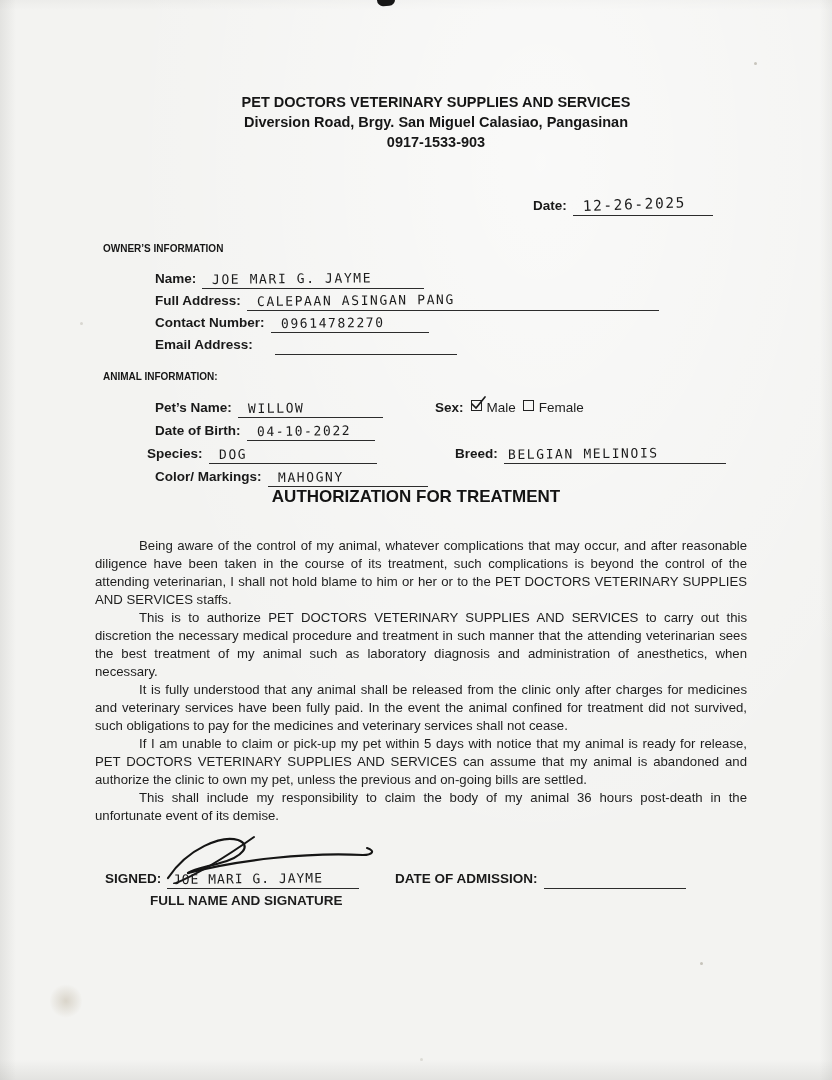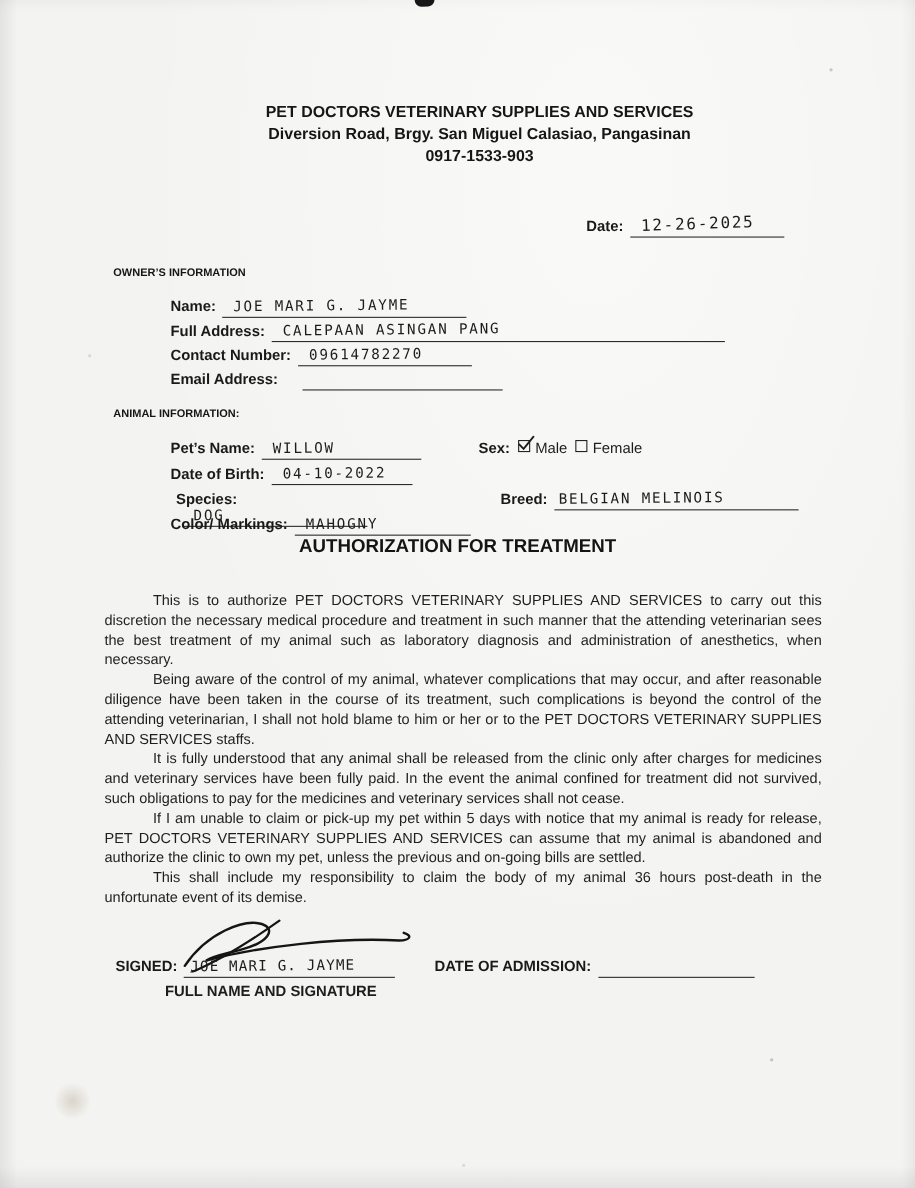--- a/index.html
+++ b/index.html
@@ -115,21 +115,21 @@
       <span class="sexlbl">Female</span>
   </div>
 
   <div class="frow" style="left:155px;top:423px;">
     <span class="flabel">Date of Birth:</span>
     <span class="fline" style="width:128px;">
       <span class="hw">04-10-2022</span>
     </span>
   </div>
 
-  <div class="frow" style="left:160px;top:446px;flex-direction:column;">
+  <div class="frow" style="left:147px;top:446px;">
     <span class="flabel">Species:</span>
     <span class="fline" style="width:168px;">
       <span class="hw">DOG</span>
     </span>
   </div>
 
   <div class="frow" style="left:455px;top:446px;">
     <span class="flabel">Breed:</span>
     <span class="fline" style="width:222px;">
       <span class="hw" style="left:4px;">BELGIAN MELINOIS</span>
@@ -139,22 +139,22 @@
   <div class="frow" style="left:155px;top:469px;">
     <span class="flabel">Color/ Markings:</span>
     <span class="fline" style="width:160px;">
       <span class="hw">MAHOGNY</span>
     </span>
   </div>
 
   <div class="auth-title">AUTHORIZATION FOR TREATMENT</div>
 
   <div class="body-text">
+    <p class="para">Being aware of the control of my animal, whatever complications that may occur, and after reasonable diligence have been taken in the course of its treatment, such complications is beyond the control of the attending veterinarian, I shall not hold blame to him or her or to the PET DOCTORS VETERINARY SUPPLIES AND SERVICES staffs.</p>
     <p class="para">This is to authorize PET DOCTORS VETERINARY SUPPLIES AND SERVICES to carry out this discretion the necessary medical procedure and treatment in such manner that the attending veterinarian sees the best treatment of my animal such as laboratory diagnosis and administration of anesthetics, when necessary.</p>
-    <p class="para">Being aware of the control of my animal, whatever complications that may occur, and after reasonable diligence have been taken in the course of its treatment, such complications is beyond the control of the attending veterinarian, I shall not hold blame to him or her or to the PET DOCTORS VETERINARY SUPPLIES AND SERVICES staffs.</p>
     <p class="para">It is fully understood that any animal shall be released from the clinic only after charges for medicines and veterinary services have been fully paid. In the event the animal confined for treatment did not survived, such obligations to pay for the medicines and veterinary services shall not cease.</p>
     <p class="para">If I am unable to claim or pick-up my pet within 5 days with notice that my animal is ready for release, PET DOCTORS VETERINARY SUPPLIES AND SERVICES can assume that my animal is abandoned and authorize the clinic to own my pet, unless the previous and on-going bills are settled.</p>
     <p class="para">This shall include my responsibility to claim the body of my animal 36 hours post-death in the unfortunate event of its demise.</p>
   </div>
 
   <svg class="sig-svg" width="225" height="52" viewBox="0 0 225 52">
     <path d="M10,46 C30,16 64,3 80,8 C94,13 85,25 62,31 C48,35 36,37 30,41" stroke="#151515" stroke-width="2.2" fill="none" stroke-linecap="round"></path>
     <path d="M30,41 C80,28 150,20 205,23 C214,23 218,19 209,16" stroke="#151515" stroke-width="2.1" fill="none" stroke-linecap="round"></path>
     <path d="M96,5 C72,22 42,41 16,52" stroke="#151515" stroke-width="2.0" fill="none" stroke-linecap="round"></path>
   </svg>

